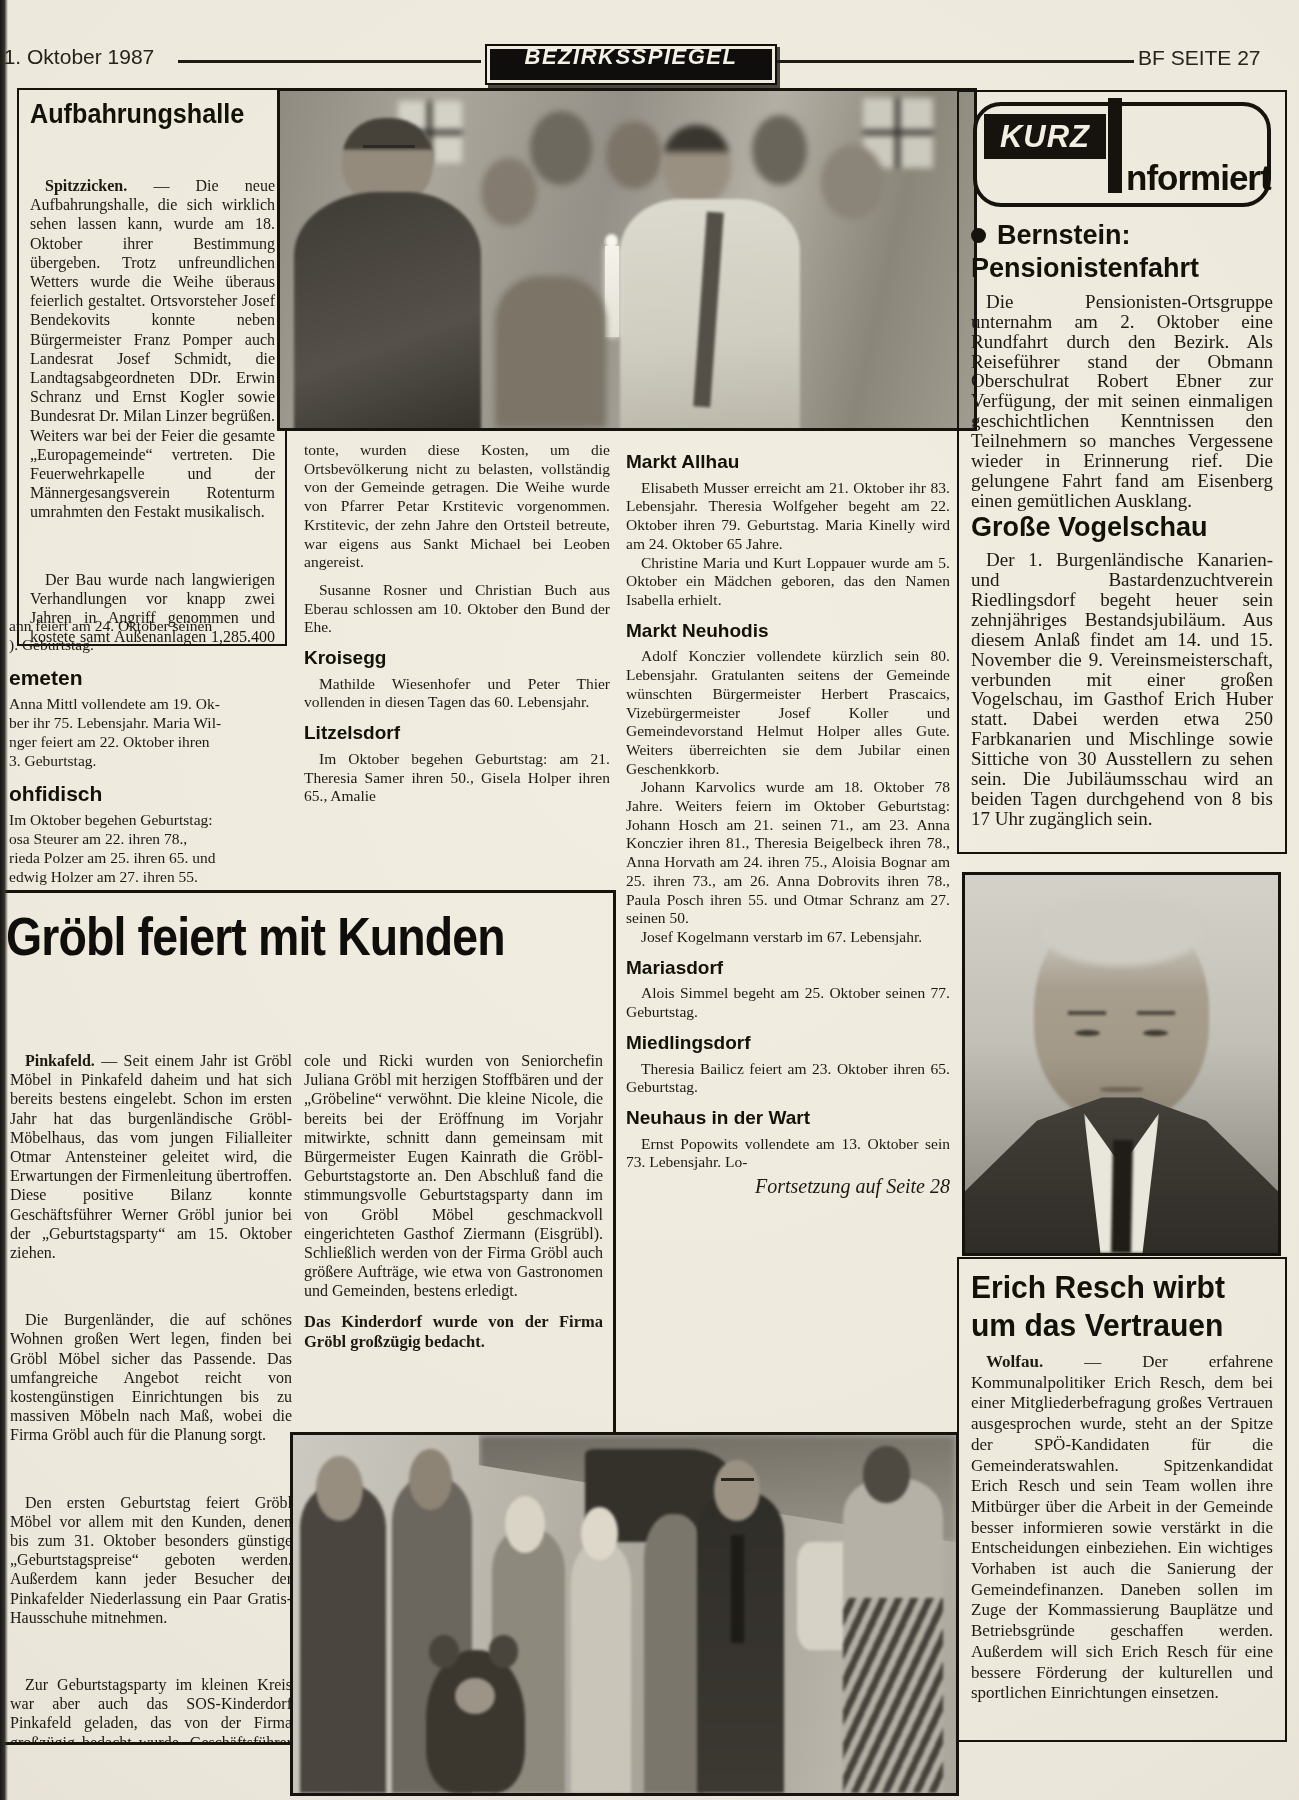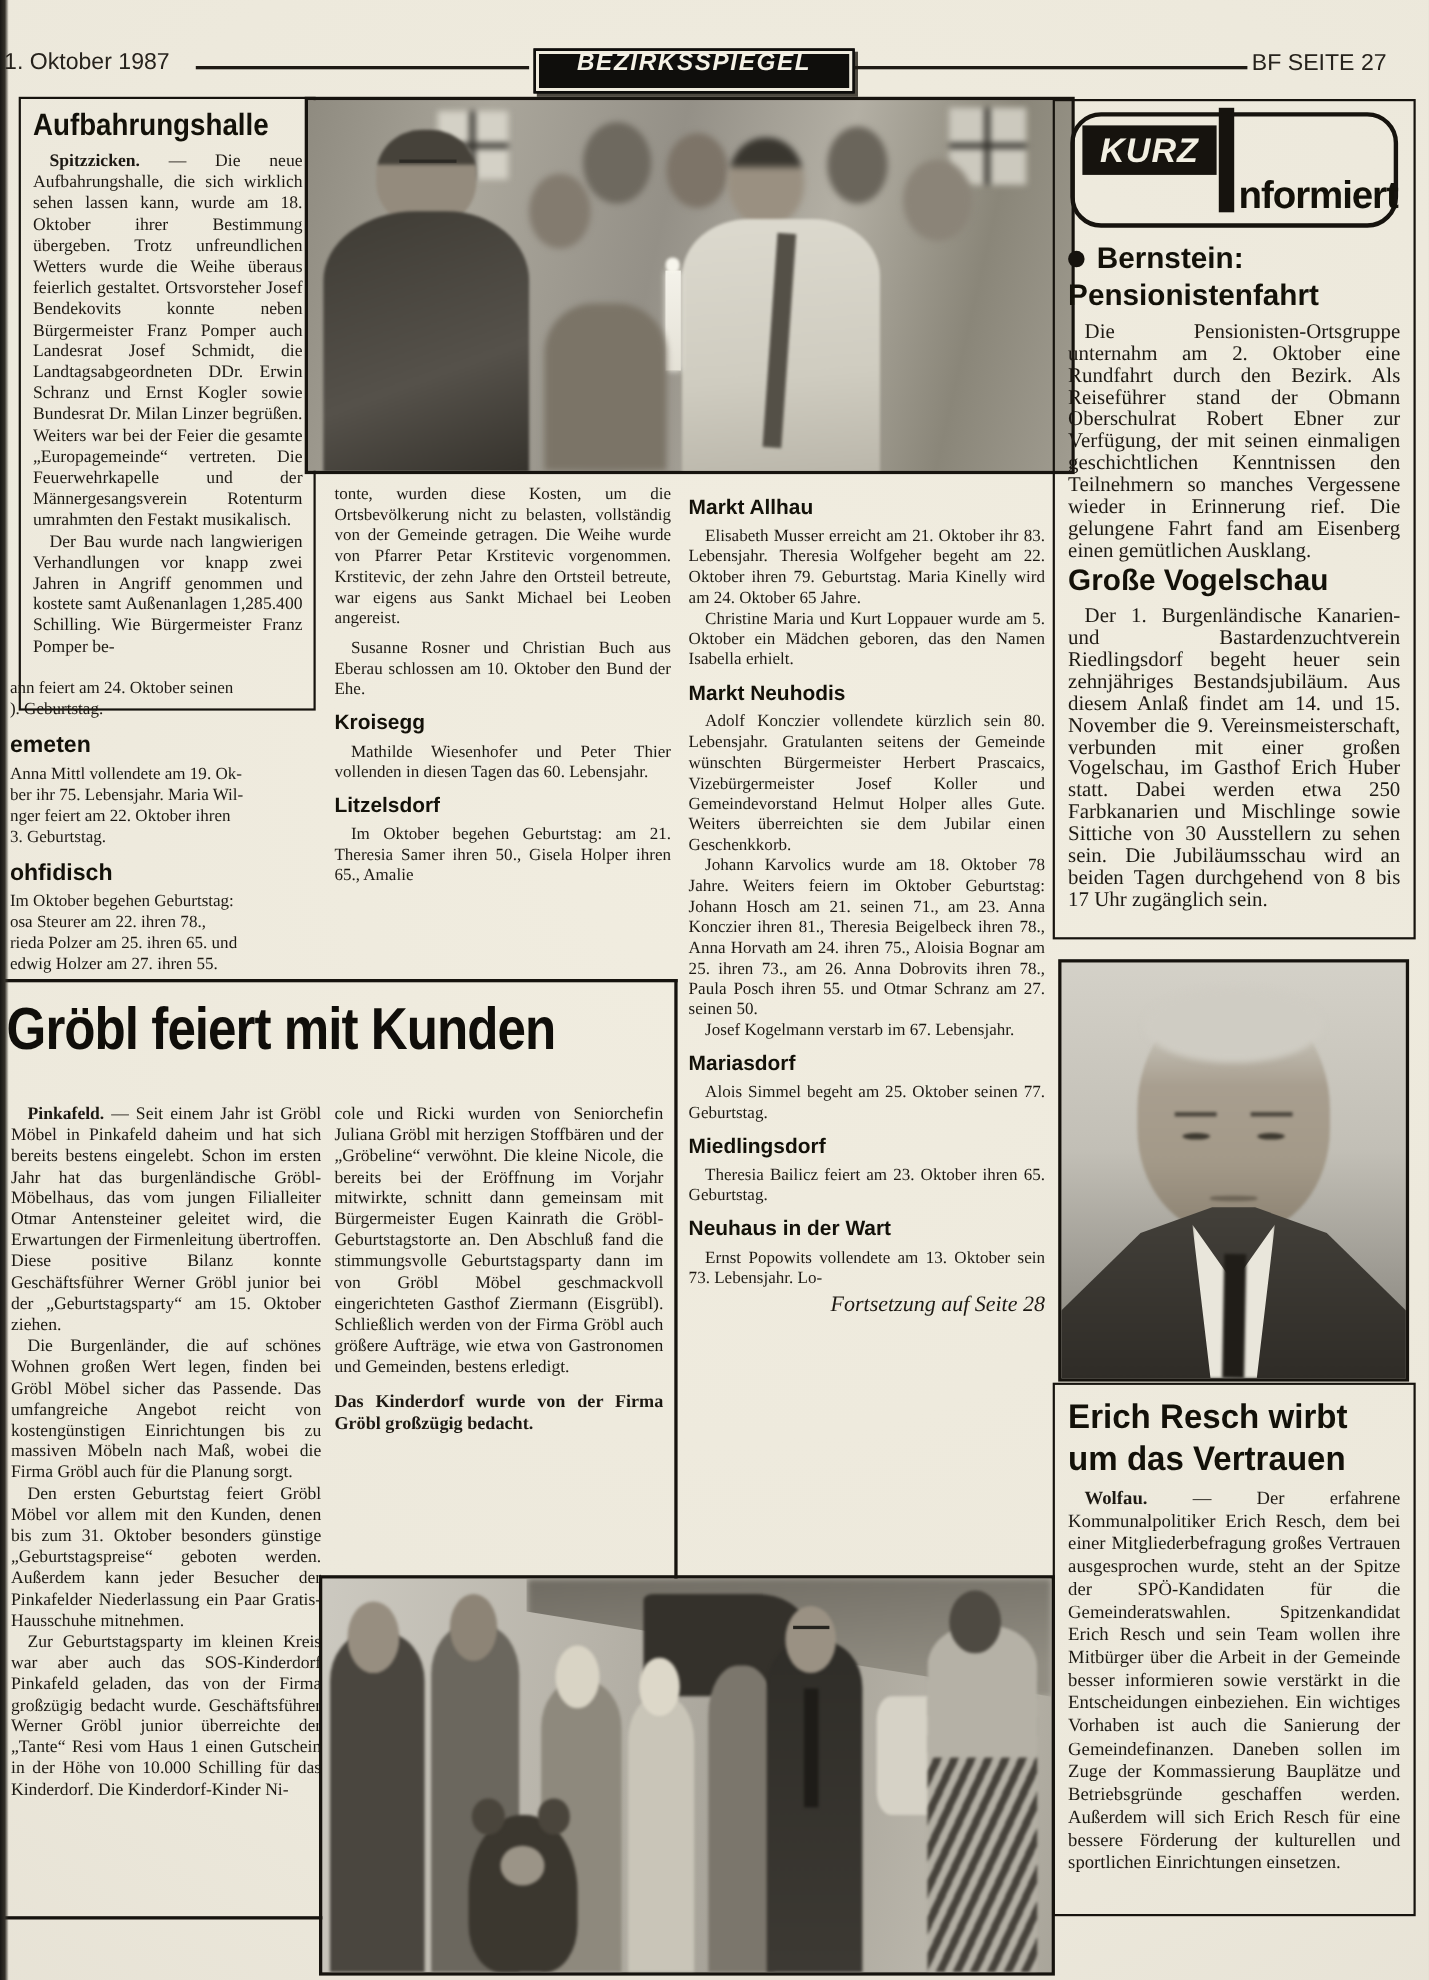--- a/index.html
+++ b/index.html
@@ -8,21 +8,21 @@
         font-family:"Liberation Serif", serif;color:#1d1913;}
   .abs{position:absolute;}
   
   .hdr-date{font:21px/1.1 "Liberation Sans", sans-serif;color:#26221c;white-space:nowrap;}
   .rule{height:3px;background:#1f1b15;}
   .masthead{background:#0f0e0c;border:2px solid #0f0e0c;box-shadow:inset 0 0 0 3px #efebde, 3px 3px 0 #4c483f;
             display:flex;justify-content:center;}
   .masthead span{color:#f4f1e6;font:italic 700 22px/1 "Liberation Sans", sans-serif;letter-spacing:1.5px;}
   .hdr-page{font:21px/1.1 "Liberation Sans", sans-serif;color:#26221c;white-space:nowrap;}
   
-  .body-txt{font-size:16px;line-height:19.2px;text-align:justify;}
+  .body-txt{font-size:16px;line-height:19.2px;text-align:justify;margin-top:48px;}
   .body-sm{font-size:15.5px;line-height:18.7px;text-align:justify;}
   p{margin:0;}
   .ind{text-indent:15px;}
   .lead{font-weight:700;}
   .sub-head{font:700 19px/1.25 "Liberation Sans", sans-serif;margin:9px 0 5px;text-align:left;color:#131109;}
   .frag{white-space:pre-line;text-align:left;font-size:15.5px;line-height:19px;}
   .cut-head{font:700 21px/1.2 "Liberation Sans", sans-serif;margin:11px 0 4px;color:#131109;}
   .cont{font-style:italic;text-align:right;font-size:20px;margin-top:3px;}
   
   .nbox{border:2px solid #16130e;background:transparent;}

